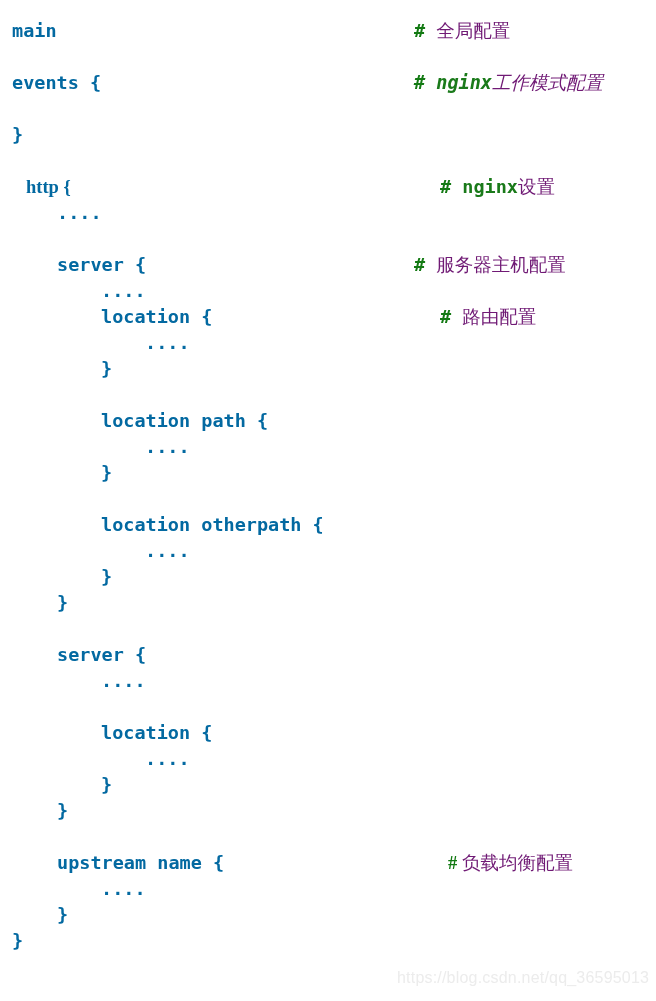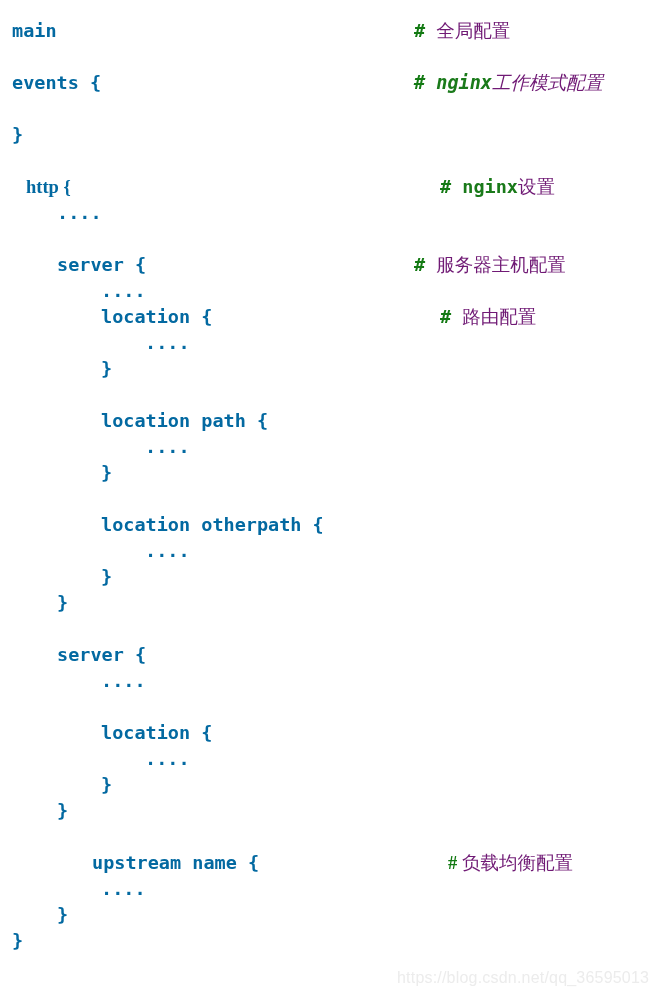--- a/index.html
+++ b/index.html
@@ -102,19 +102,19 @@
     <div class="code-line" style="top: 512px;"><span class="code-text" style="left: 101px;">location otherpath {</span></div>
     <div class="code-line" style="top: 538px;"><span class="code-text" style="left: 145px;">....</span></div>
     <div class="code-line" style="top: 564px;"><span class="code-text" style="left: 101px;">}</span></div>
     <div class="code-line" style="top: 590px;"><span class="code-text" style="left: 57px;">}</span></div>
     <div class="code-line" style="top: 642px;"><span class="code-text" style="left: 57px;">server {</span></div>
     <div class="code-line" style="top: 668px;"><span class="code-text" style="left: 101px;">....</span></div>
     <div class="code-line" style="top: 720px;"><span class="code-text" style="left: 101px;">location {</span></div>
     <div class="code-line" style="top: 746px;"><span class="code-text" style="left: 145px;">....</span></div>
     <div class="code-line" style="top: 772px;"><span class="code-text" style="left: 101px;">}</span></div>
     <div class="code-line" style="top: 798px;"><span class="code-text" style="left: 57px;">}</span></div>
-    <div class="code-line" style="top: 850px;"><span class="code-text" style="left: 57px; margin-left: 35px;">upstream name {</span><span class="comment" style="left: 448px; font-family: Liberation Serif, serif;"><span class="hash">#</span> <span class="ctext">负载均衡配置</span></span></div>
+    <div class="code-line" style="top: 850px;"><span class="code-text" style="left: 57px;">upstream name {</span><span class="comment" style="left: 448px; font-family: Liberation Serif, serif;"><span class="hash">#</span> <span class="ctext">负载均衡配置</span></span></div>
     <div class="code-line" style="top: 876px;"><span class="code-text" style="left: 101px;">....</span></div>
     <div class="code-line" style="top: 902px;"><span class="code-text" style="left: 57px;">}</span></div>
     <div class="code-line" style="top: 928px;"><span class="code-text" style="left: 12px;">}</span></div>
   </div>
 
 <div id="watermark">https://blog.csdn.net/qq_36595013</div>
 
 </body></html>

